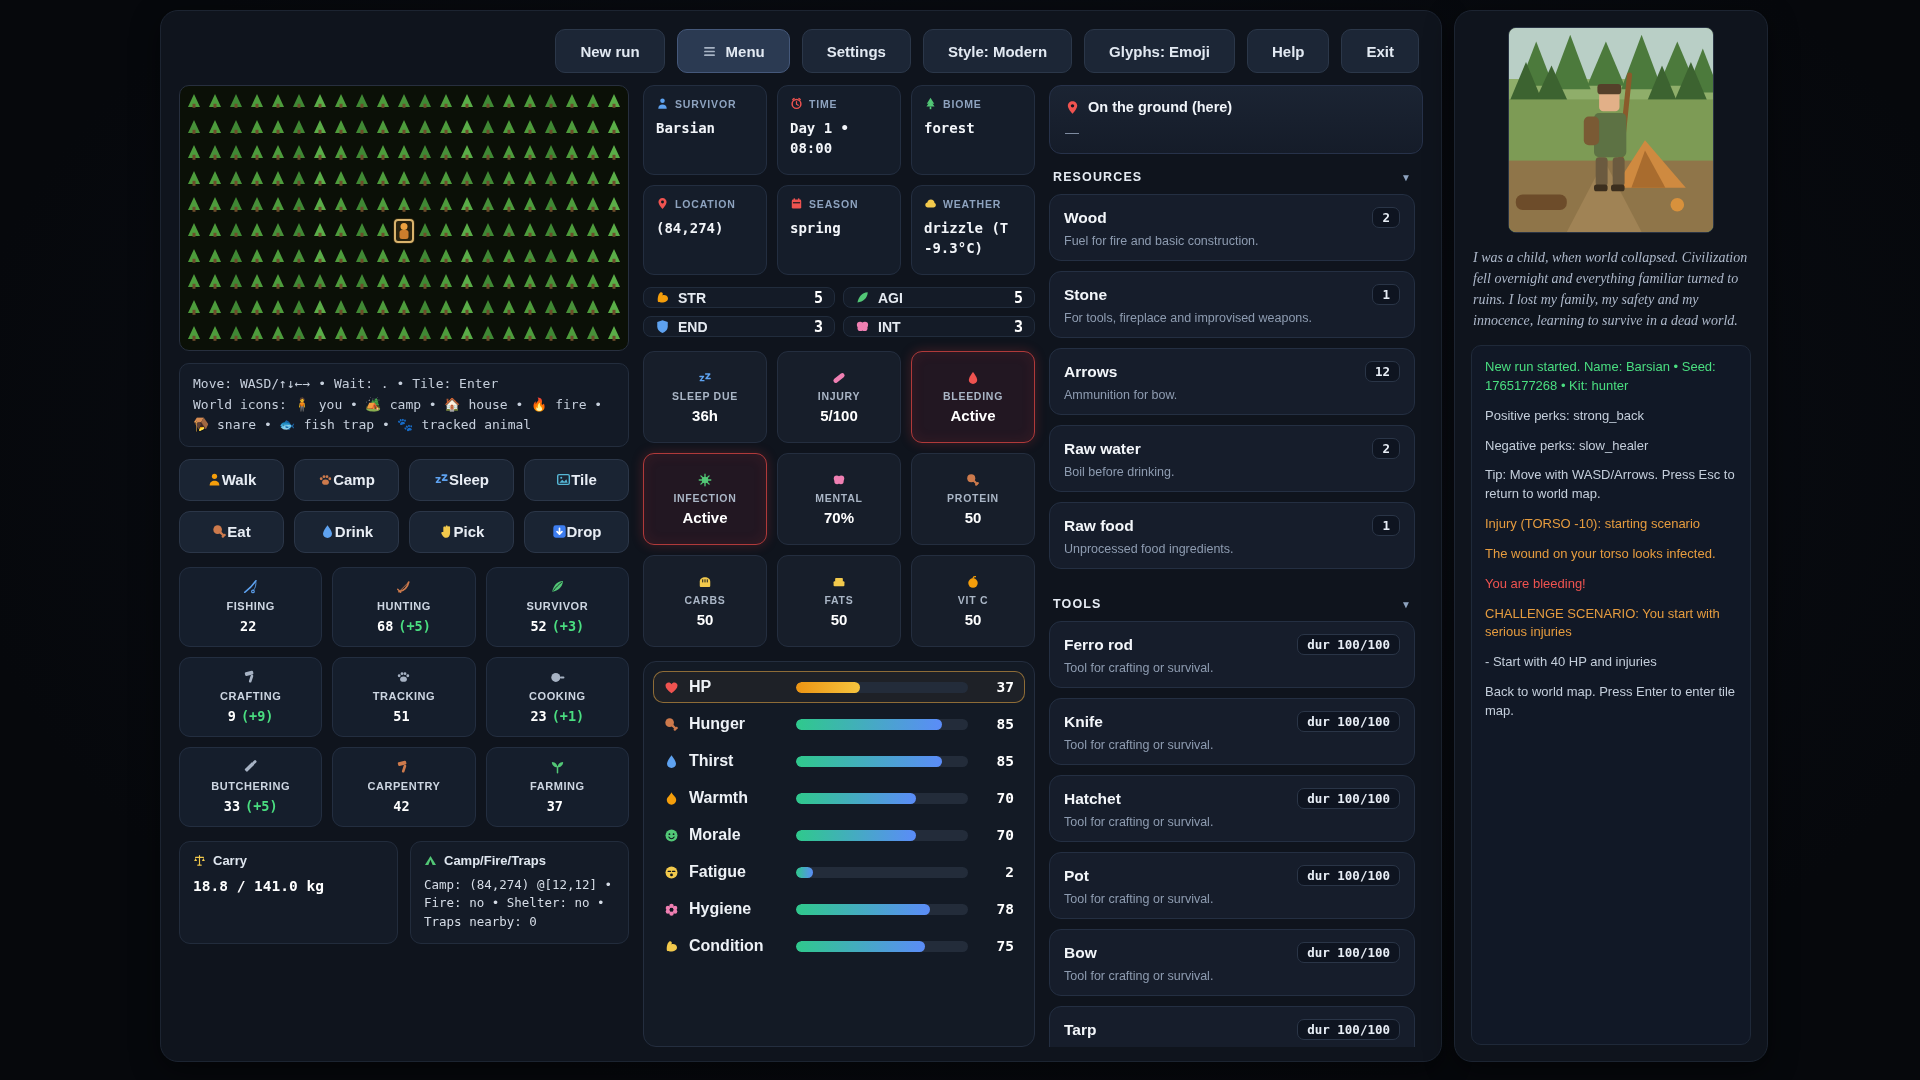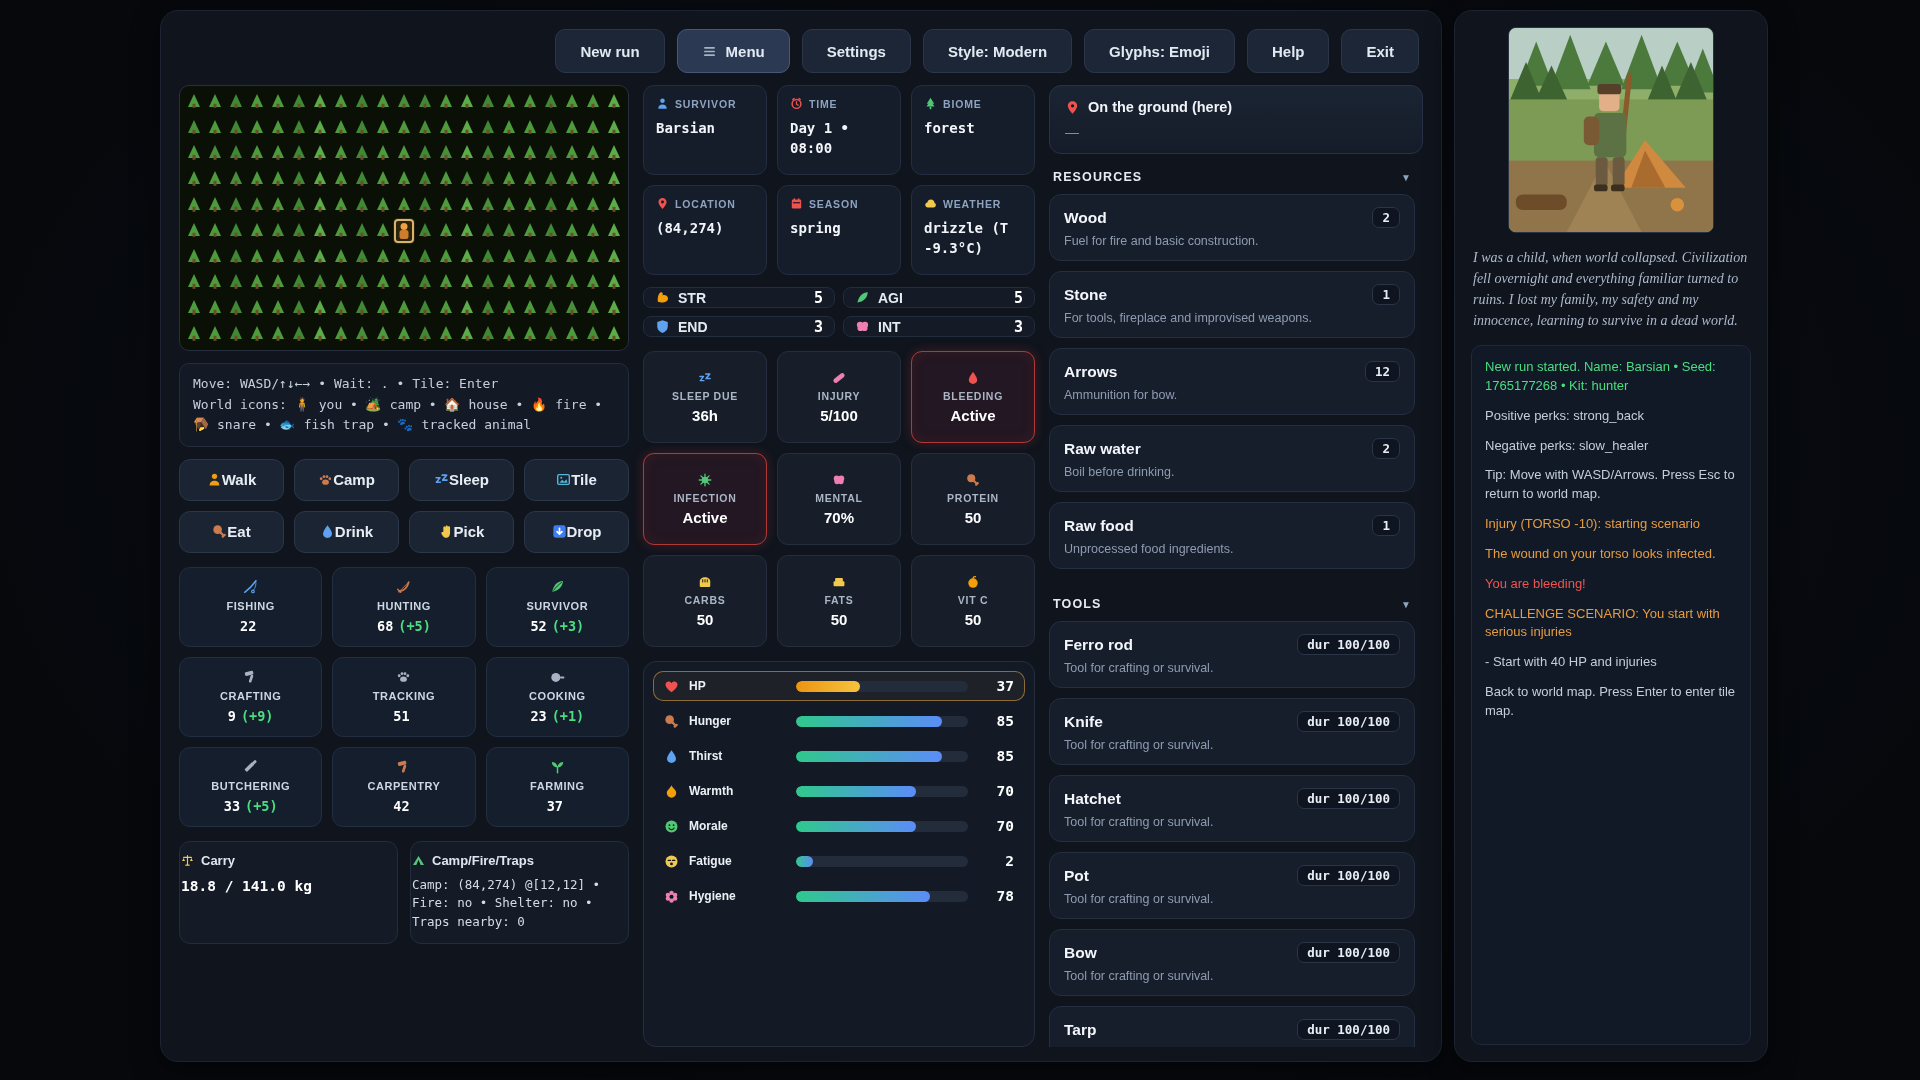--- a/index.html
+++ b/index.html
@@ -50,21 +50,21 @@
     justify-content:center;gap:0;font-weight:700;font-size:15px;color:#e8edf4;cursor:pointer}
 
   .skills{margin-top:14px;display:grid;grid-template-columns:repeat(3,1fr);gap:10px}
   .skill-card{background:#151e2c;border:1px solid #232e40;border-radius:11px;padding:11px 6px 12px;display:flex;
     flex-direction:column;align-items:center;gap:6px}
   .skill-label{font-size:11px;font-weight:700;letter-spacing:.05em;color:#cdd6e2}
   .skill-line{display:flex;gap:5px;font-family:"DejaVu Sans Mono","Liberation Mono",monospace;font-size:13.5px;font-weight:700;color:#fff}
   .skill-delta{color:#4ade80}
 
   .bottom-cards{margin-top:14px;display:grid;grid-template-columns:1fr 1fr;gap:12px}
-  .mini-card{background:#141b27;border:1px solid #222c3c;border-radius:11px;padding:11px 1px;min-height:92px}
+  .mini-card{background:#141b27;border:1px solid #222c3c;border-radius:11px;padding:11px 13px;min-height:92px}
   .mini-head{display:flex;align-items:center;gap:7px;font-size:13px;font-weight:700;color:#dfe6ef}
   .mini-value{margin-top:10px;font-family:"DejaVu Sans Mono","Liberation Mono",monospace;font-size:14.5px;font-weight:700;color:#fff}
   .mini-text{margin-top:8px;font-family:"DejaVu Sans Mono","Liberation Mono",monospace;font-size:12.5px;line-height:1.5;color:#d5dce6}
 
   
   .info-grid{display:grid;grid-template-columns:repeat(3,1fr);gap:10px}
   .info-tile{background:#151d2a;border:1px solid #232e40;border-radius:11px;padding:11px 12px;min-height:90px}
   .info-head{display:flex;align-items:center;gap:6px;font-size:10.5px;font-weight:700;letter-spacing:.08em;color:#8ea3bf}
   .info-value{margin-top:9px;font-family:"DejaVu Sans Mono","Liberation Mono",monospace;font-size:14px;font-weight:700;color:#f2f5f9;line-height:1.4;overflow-wrap:break-word}
   .attr-grid{margin-top:12px;display:grid;grid-template-columns:1fr 1fr;gap:8px}
@@ -76,21 +76,21 @@
     align-items:center;justify-content:center;gap:5px;padding:8px 4px;text-align:center}
   .status-tile[data-state="alert"]{border-color:#b03a3a;background:#221722;
     box-shadow:0 0 12px rgba(225,60,60,.25), inset 0 0 14px rgba(225,60,60,.10)}
   .status-label{font-size:10.5px;font-weight:700;letter-spacing:.07em;color:#aab6c6}
   .status-value{font-size:15px;font-weight:700;color:#fff}
 
   .bars-card{margin-top:14px;border:1px solid #242e3f;background:#131a25;border-radius:13px;padding:9px;display:flex;
     flex-direction:column;gap:5px;flex:1;min-height:0;overflow:hidden}
   .bar-row{display:flex;align-items:center;gap:10px;padding:6px 10px;border-radius:10px;border:1px solid transparent}
   .bar-row[data-state="hp"]{border-color:rgba(235,170,70,.55);background:rgba(235,170,70,.05)}
-  .bar-label{font-size:12px;font-weight:700;color:#edf1f6;flex:1}
+  .bar-label{font-size:16px;font-weight:700;color:#edf1f6;flex:1}
   .bar-track{width:172px;height:11px;border-radius:6px;background:#232c3a;overflow:hidden;flex:none}
   .bar-fill{height:100%;border-radius:6px;background:linear-gradient(90deg,#2fc98c,#5b8cf8)}
   .bar-row[data-state="hp"] .bar-fill{background:linear-gradient(90deg,#ec9413,#f6c43e)}
   .bar-value{width:36px;text-align:right;font-family:"DejaVu Sans Mono","Liberation Mono",monospace;font-size:14.5px;font-weight:700;color:#fff}
 
   
   .ground-card{background:linear-gradient(180deg,#1b2433,#151c29);border:1px solid #27324a;border-radius:12px;padding:13px 15px;flex:none}
   .ground-head{display:flex;align-items:center;gap:8px;font-size:14.5px;font-weight:700;color:#f0f4f9}
   .ground-empty{margin-top:9px;color:#7e8ba0;font-size:14px}
   .scroll-col{margin-top:12px;flex:1;min-height:0;overflow-y:auto;padding-right:8px}
@@ -941,20 +941,30 @@
             </div>
             <div class="bar-row">
               <svg class="ic" data-tone="pink">
                 <use href="#flower-icon"></use>
               </svg>
               <span class="bar-label">Hygiene</span>
               <div class="bar-track">
                 <div class="bar-fill" style="width: 78%;"></div>
               </div>
               <span class="bar-value">78</span>
+            </div>
+            <div class="bar-row">
+              <svg class="ic" data-tone="yellow">
+                <use href="#muscle-icon"></use>
+              </svg>
+              <span class="bar-label">Condition</span>
+              <div class="bar-track">
+                <div class="bar-fill" style="width: 75%;"></div>
+              </div>
+              <span class="bar-value">75</span>
             </div>
         </div>
       </div>
 
       <div class="col3">
         <div class="ground-card">
           <div class="ground-head">
             <svg class="ic" data-tone="red">
                 <use href="#pin-icon"></use>
               </svg>

